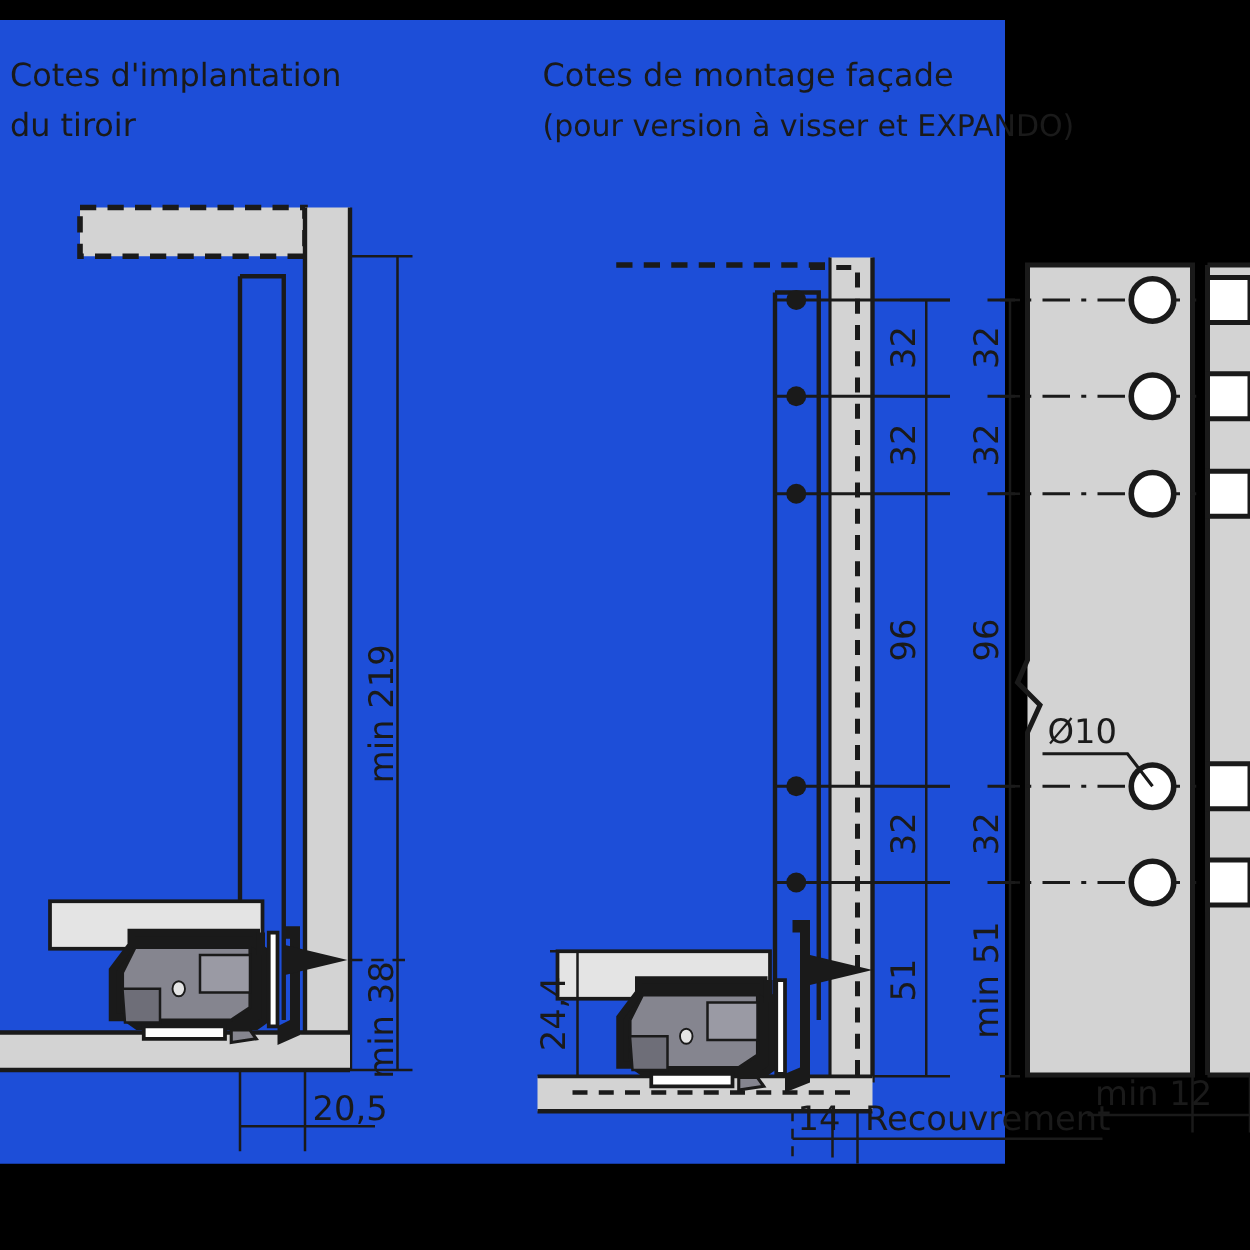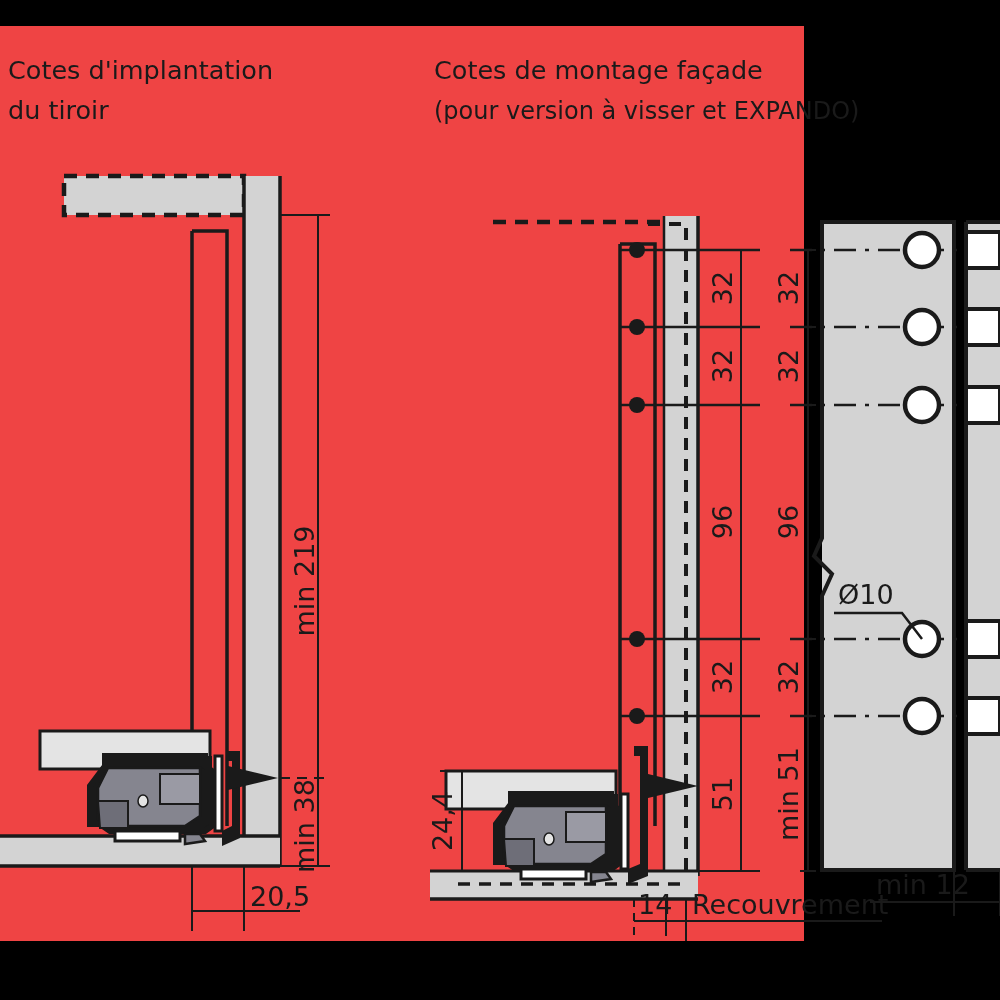--- a/index.html
+++ b/index.html
@@ -1,19 +1,19 @@
 <!DOCTYPE html>
 <html><head>
 <meta charset="utf-8">
 <style>
   html,body{margin:0;padding:0;background:#000;}
   body{width:1000px;height:1000px;overflow:hidden;
        font-family:"DejaVu Sans","Liberation Sans",sans-serif;}
   #stage{position:relative;width:1000px;height:1000px;background:#000;}
-  #sheet{position:absolute;left:0;top:26px;width:804px;height:915px;background:#ef4444;}
+  #sheet{position:absolute;left:0;top:16px;width:804px;height:915px;background:#1d4ed8;}
   svg{display:block;}
   .ttl{font-size:25.5px;fill:#1a1a1a;font-family:"DejaVu Sans","Liberation Sans",sans-serif;}
   .sub{font-size:24px;fill:#1a1a1a;font-family:"DejaVu Sans","Liberation Sans",sans-serif;}
   .dim{font-size:27px;fill:#1a1a1a;font-family:"DejaVu Sans","Liberation Sans",sans-serif;}
 </style>
 </head>
 <body>
 
 <div id="stage">
 

